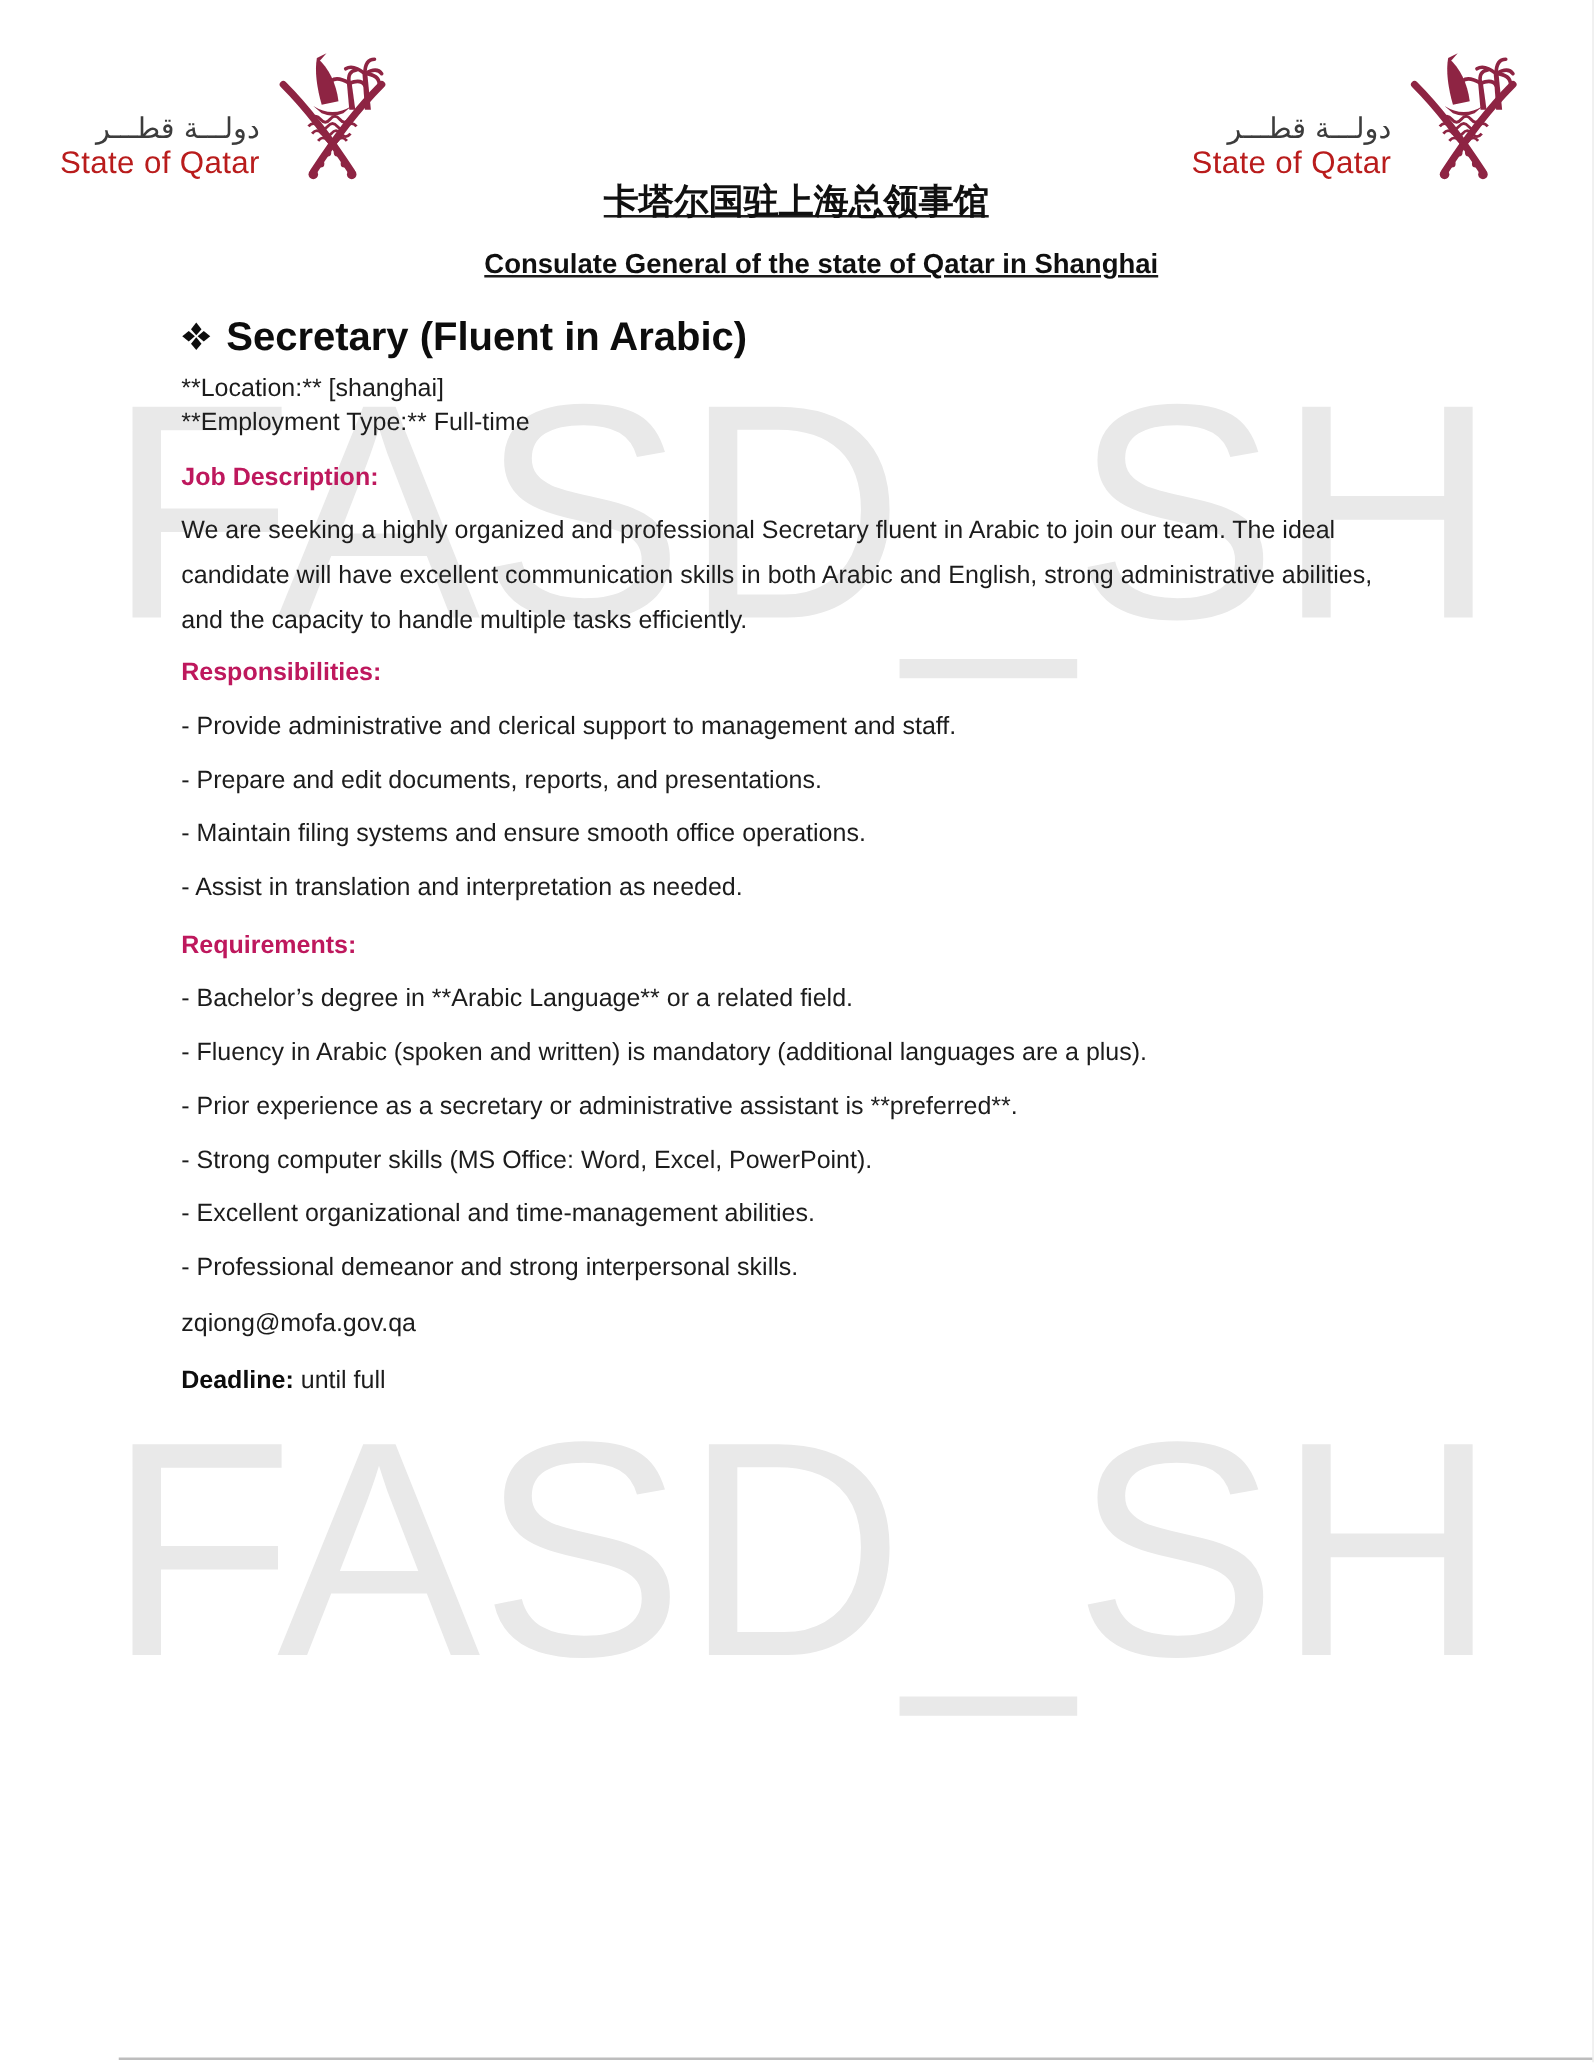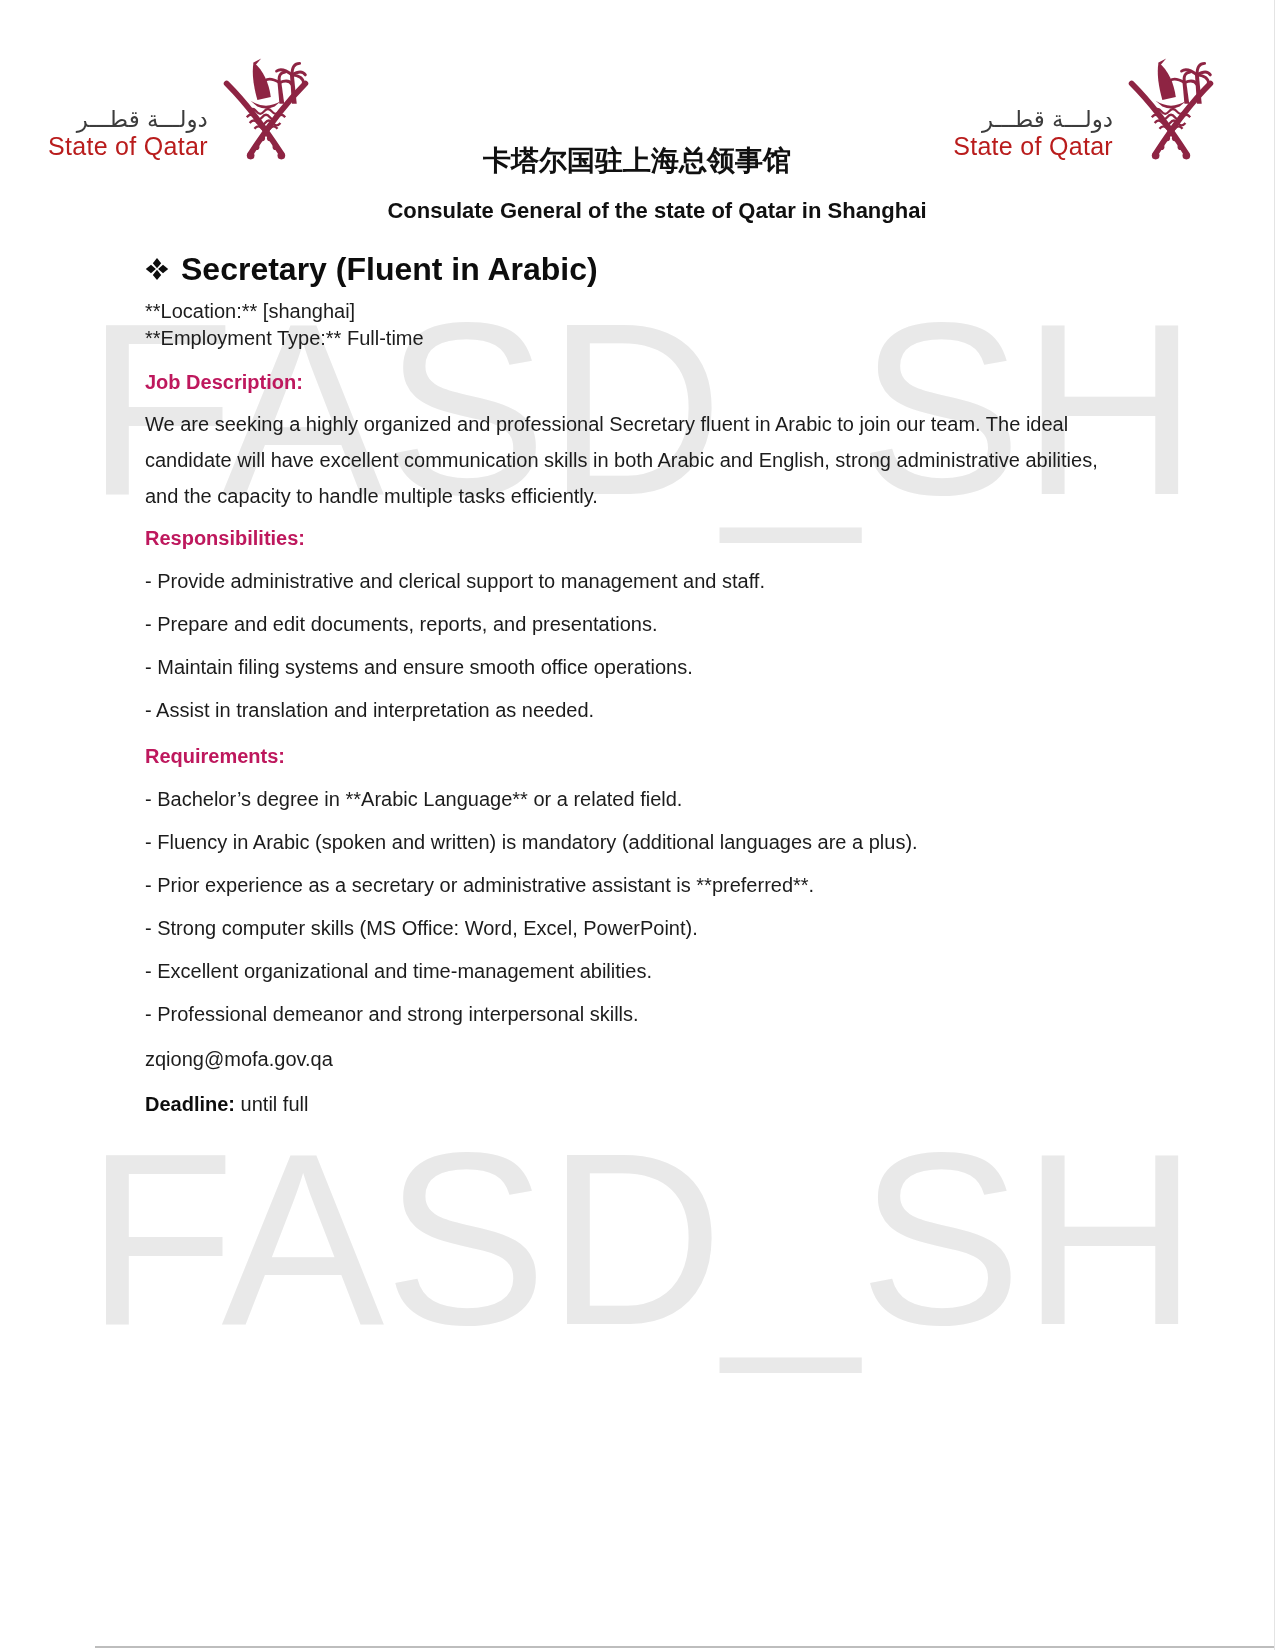--- a/index.html
+++ b/index.html
@@ -16,34 +16,34 @@
   
   .wm{position:absolute;left:78px;width:1130px;height:300px;z-index:1;overflow:visible;}
   .wm text{
     font-family:"Liberation Sans",sans-serif;
     font-weight:400;
     fill:#e9e9e9;
   }
   .wm1{top:298px;}
   .wm2{top:1128px;}
   
-  .logo{position:absolute;top:52px;z-index:2;display:flex;align-items:flex-start;}
+  .logo{position:absolute;top:36px;z-index:2;display:flex;align-items:flex-start;}
   .logo-left{left:48px;}
   .logo-right{right:55px;}
   .logo-textcol{margin-top:54px;text-align:right;margin-right:10px;}
   .logo-ar{
     font-family:"DejaVu Sans",sans-serif;
     font-size:23px;line-height:26px;color:#3c3c3c;
   }
   .logo-en{
     font-size:25px;line-height:29px;color:#b91c1c;letter-spacing:.3px;
   }
   .emblem{width:96px;height:114px;}
   
-  .titles{padding-top:144px;text-align:center;position:relative;z-index:2;}
+  .titles{padding-top:144px;text-align:center;position:relative;z-index:2;text-decoration:underline;}
   .title-cn{
     font-family:"DejaVu Serif","DejaVu Sans",serif;
     font-size:28px;line-height:34px;font-weight:bold;color:#101010;
   }
   .title-en{
     font-size:22px;line-height:27px;font-weight:bold;margin-top:19px;color:#101010;padding-left:40px;
   }
   
   .content{position:relative;z-index:2;padding:0 145px;}
   .job-title{

